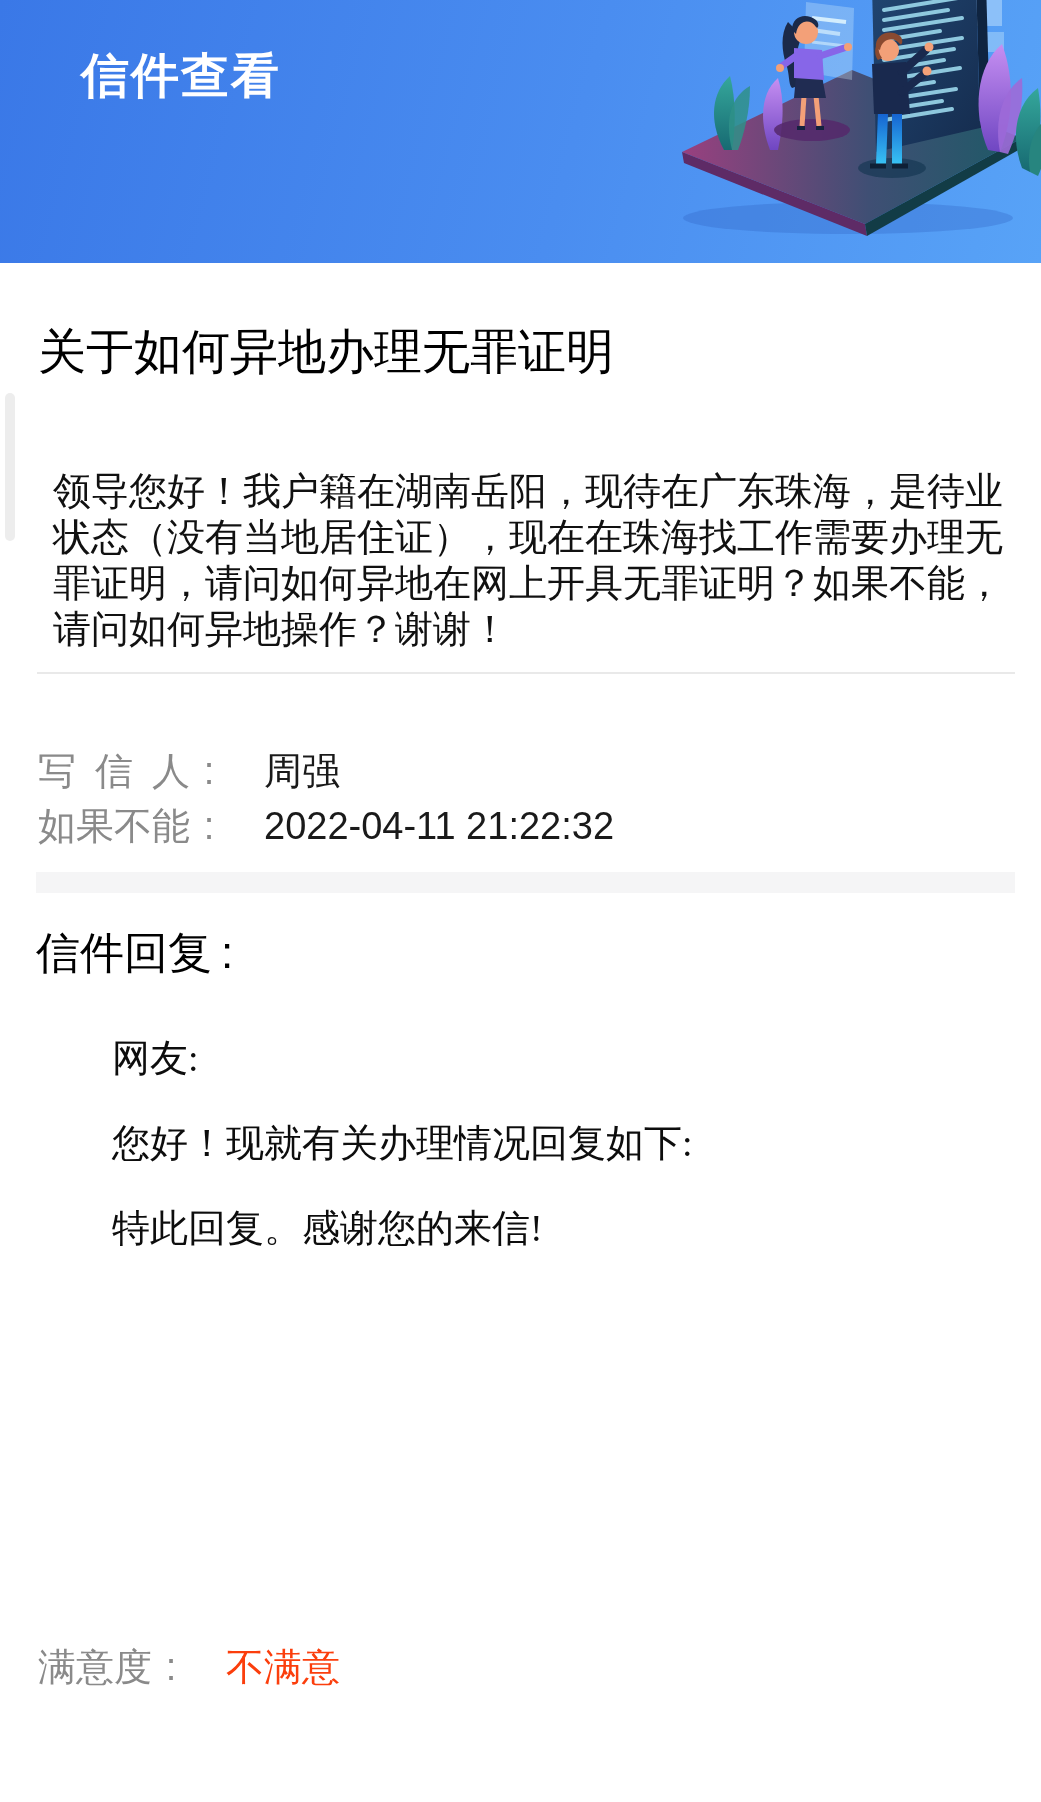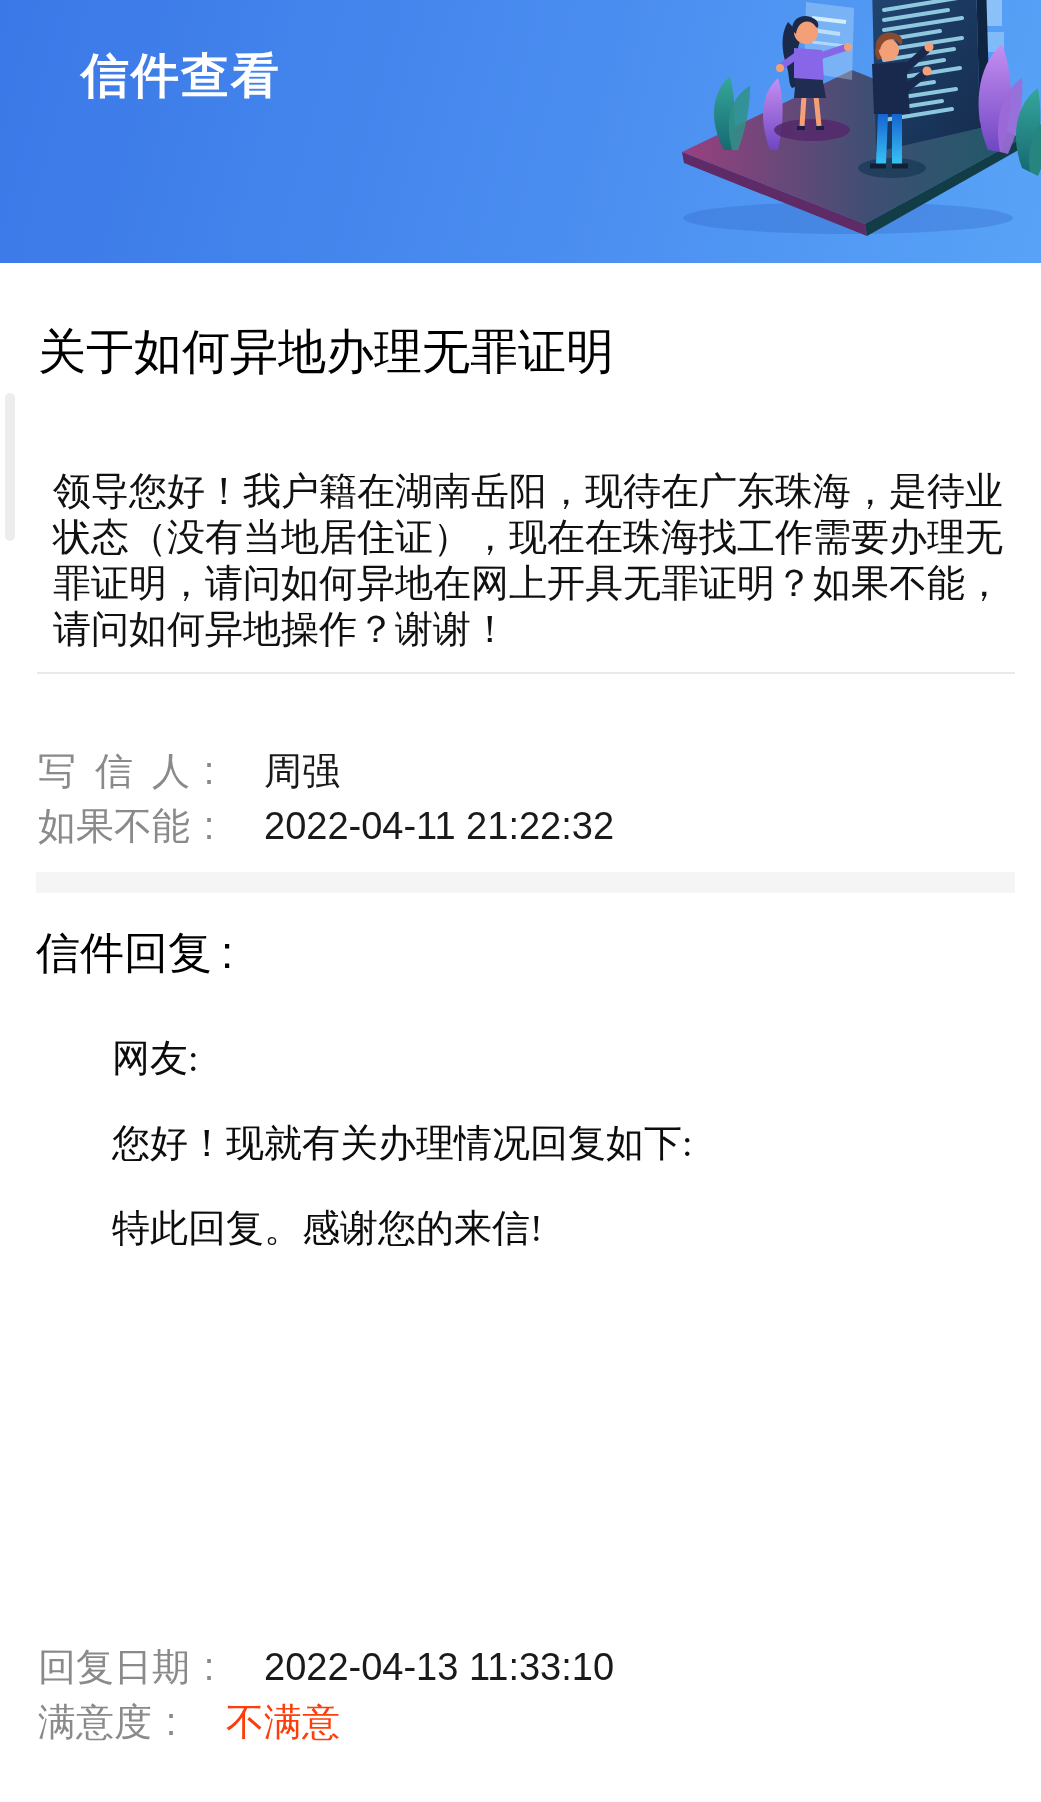--- a/index.html
+++ b/index.html
@@ -223,20 +223,17 @@
   <h3 class="reply-title"><span>信件回复</span><span class="colon2">:</span></h3>
 
   <div class="reply">
     <p>网友:</p>
     <p>您好！现就有关办理情况回复如下:</p>
     <p>特此回复。感谢您的来信!</p>
   </div>
 
   <div class="footer">
     <div class="row">
-      <span class="plabel">回复日期</span><span class="colon">:</span><span class="val" style="color: rgb(26, 26, 26);">2022-04-13 11:33:10</span>
-    </div>
-    <div class="row">
       <span class="plabel">满意度</span><span class="colon">:</span><span class="val" style="color: rgb(251, 62, 12);">不满意</span>
     </div>
   </div>
 
 </div>
 
 </body></html>

